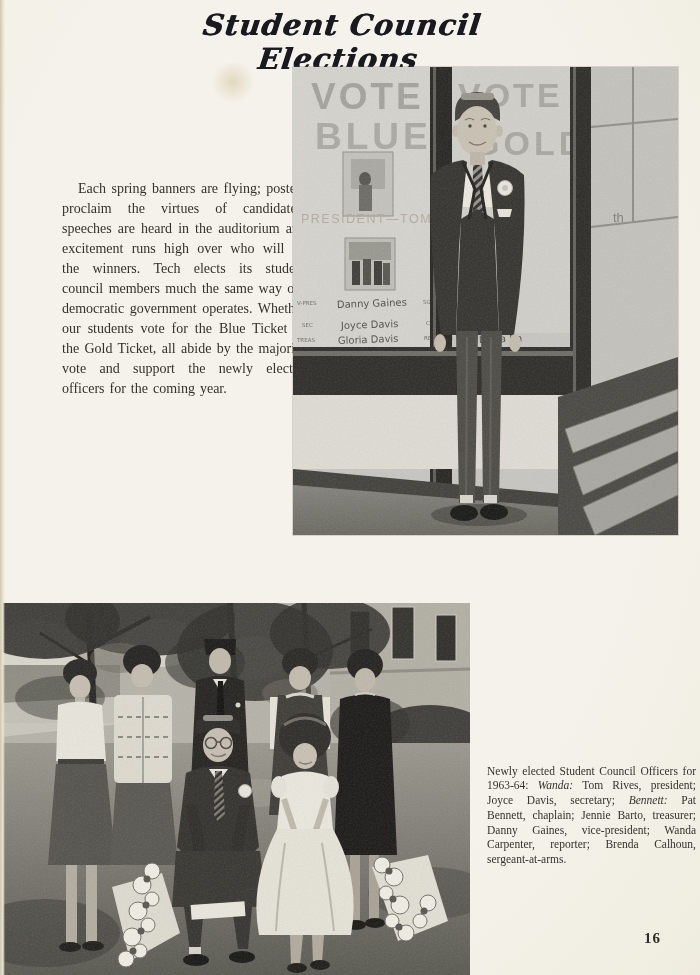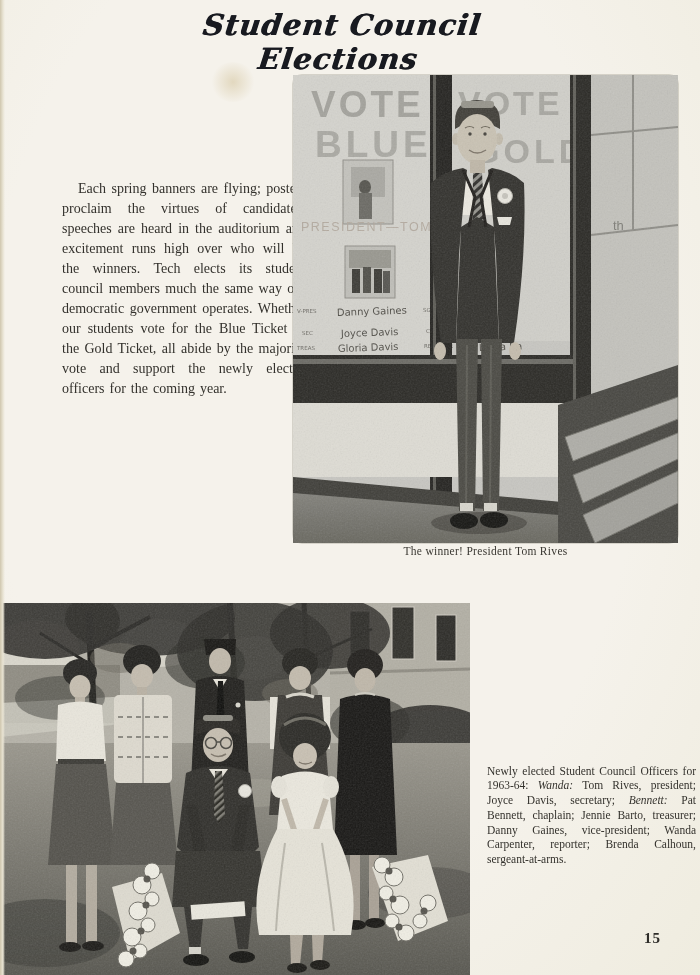--- a/index.html
+++ b/index.html
@@ -11,21 +11,21 @@
   .stain{position:absolute;left:210px;top:62px;width:46px;height:40px;border-radius:50%;
         background:radial-gradient(circle,#e2d8bf 0%,rgba(226,216,191,0) 70%);}
   .headline{position:absolute;left:150px;top:8px;width:380px;text-align:center;
         font-family:"DejaVu Serif",serif;font-style:italic;font-weight:700;
         font-size:29px;color:#181a20;transform:skewX(-7deg);letter-spacing:1px;
         text-shadow:0.6px 0 #181a20;}
   .bodytext{position:absolute;left:26px;top:165px;width:244px;font-size:14px;
         line-height:20px;color:#33312c;text-align:justify;text-indent:16px;
         word-spacing:1.5px;margin-left:36px;}
   .photo{position:absolute;box-shadow:0 0 0 1px rgba(120,115,100,0.25);}
-  .photo-top{left:293px;top:75px;width:385px;height:468px;border-radius:9px;}
+  .photo-top{left:293px;top:67px;width:385px;height:468px;}
   .photo-bottom{left:0;top:603px;width:470px;height:372px;box-shadow:none;}
   .caption-top{position:absolute;left:293px;top:545px;width:385px;text-align:center;
         font-size:11.5px;color:#3a3832;letter-spacing:0.3px;}
   .caption-bottom{position:absolute;left:487px;top:752px;width:209px;font-size:11.5px;
         line-height:14.8px;color:#34322d;text-align:justify;word-spacing:0.5px;}
   .caption-bottom .ital{font-style:italic;}
   .pagenum{position:absolute;left:644px;top:930px;font-size:15px;font-weight:700;
         color:#2e2d29;letter-spacing:1px;}
   svg{display:block;}
 </style>
@@ -158,21 +158,20 @@
       <line x1="198" y1="270" x2="197" y2="434" stroke="#5d5c55" stroke-width="2"></line>
       <rect x="167" y="428" width="13" height="8" fill="#d8d6cd"></rect>
       <rect x="191" y="428" width="13" height="8" fill="#d8d6cd"></rect>
       <ellipse cx="171" cy="446" rx="14" ry="8" fill="#151512"></ellipse>
       <ellipse cx="201" cy="445" rx="14" ry="8" fill="#151512"></ellipse>
     </g>
     <rect width="385" height="468" filter="url(#grainA)" opacity="0.16"></rect>
   </svg>
   </div>
 
-  <div class="caption-top">The winner! President Tom Rives</div>
 
   <div class="photo photo-bottom">
   <svg viewBox="0 0 470 372" width="470" height="372">
     <defs>
       <filter id="grainB">
             <feTurbulence type="fractalNoise" baseFrequency="0.65" numOctaves="2" stitchTiles="stitch"></feTurbulence>
             <feColorMatrix type="saturate" values="0"></feColorMatrix>
           </filter>
       <linearGradient id="lawn" x1="0" y1="0" x2="0" y2="1">
         <stop offset="0" stop-color="#99968c"></stop>
@@ -365,15 +364,15 @@
         <circle cx="399" cy="324" r="3.5"></circle>
             <circle cx="424" cy="308" r="3.5"></circle>
       </g>
     </g>
     <rect width="470" height="372" filter="url(#grainB)" opacity="0.16"></rect>
   </svg>
   </div>
 
   <p class="caption-bottom"><span>Newly elected Student Council Officers for 1963-64: </span><span class="ital">Wanda:</span><span> Tom Rives, president; Joyce Davis, secretary; </span><span class="ital">Bennett:</span><span> Pat Bennett, chaplain; Jennie Barto, treasurer; Danny Gaines, vice-president; Wanda Carpenter, reporter; Brenda Calhoun, sergeant-at-arms.</span></p>
 
-  <div class="pagenum">15</div>
+  <div class="pagenum">16</div>
 
 </div>
 
 </body></html>

